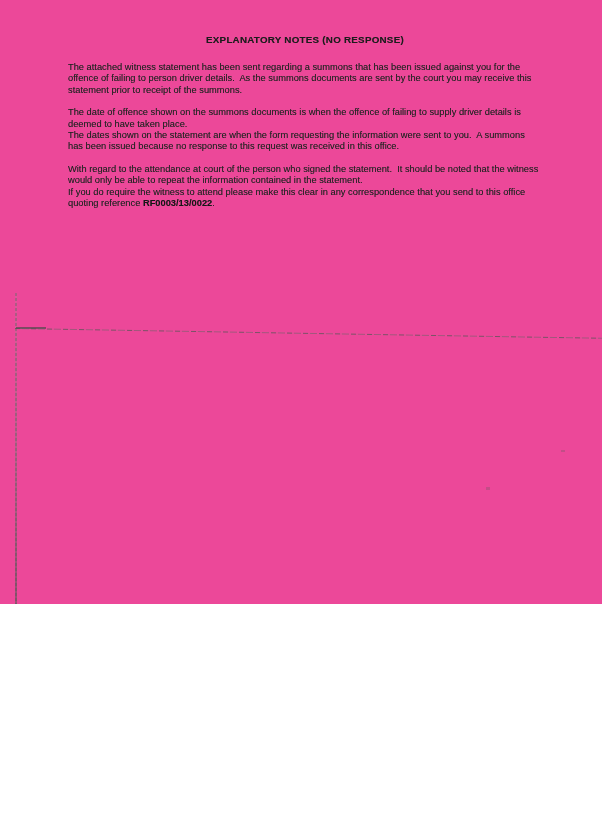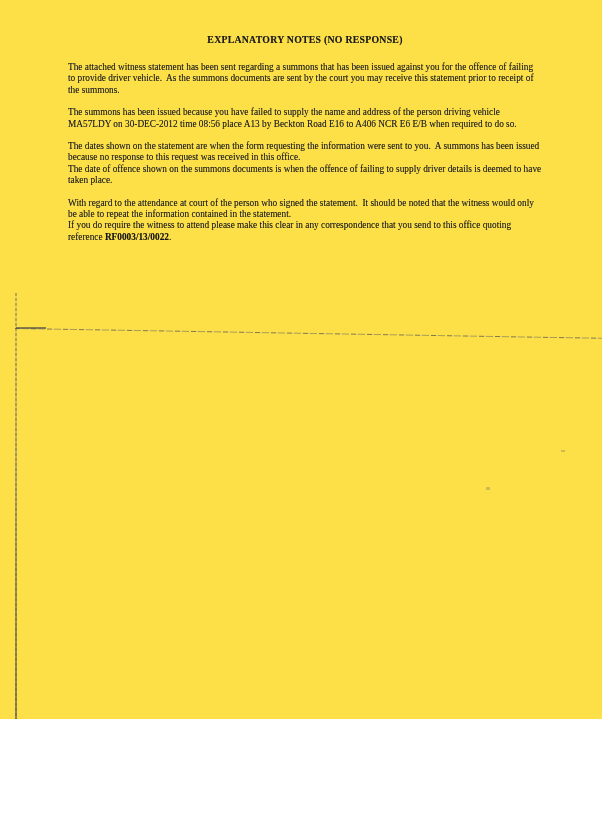--- a/index.html
+++ b/index.html
@@ -3,24 +3,24 @@
 <meta charset="utf-8">
 <style>
   html, body {
     margin: 0;
     padding: 0;
     background: #ffffff;
   }
   .sheet {
     position: relative;
     width: 602px;
-    height: 719px;
-    background: #fde047;
+    height: 604px;
+    background: #ec4899;
     overflow: hidden;
-    font-family: Liberation Serif, serif;
+    font-family: Liberation Sans, sans-serif;
     color: #1f1f1f;
   }
   .content {
     position: absolute;
     left: 68px;
     top: 34px;
     width: 474px;
   }
   .title {
     font-size: 9.8px;
@@ -114,25 +114,24 @@
   }
 </style>
 </head>
 <body>
 
 <div class="sheet">
 
   <div class="content">
     <h1 class="title">EXPLANATORY NOTES (NO RESPONSE)</h1>
 
-    <p class="para">The attached witness statement has been sent regarding a summons that has been issued against you for the offence of failing to provide driver vehicle.  As the summons documents are sent by the court you may receive this statement prior to receipt of the summons.</p>
+    <p class="para">The attached witness statement has been sent regarding a summons that has been issued against you for the offence of failing to person driver details.  As the summons documents are sent by the court you may receive this statement prior to receipt of the summons.</p>
 
-    <p class="para">The summons has been issued because you have failed to supply the name and address of the person driving vehicle MA57LDY on 30-DEC-2012 time 08:56 place A13 by Beckton Road E16 to A406 NCR E6 E/B when required to do so.</p>
 
-    <p class="para"><span class="line">The dates shown on the statement are when the form requesting the information were sent to you.  A summons has been issued because no response to this request was received in this office.</span><span class="line">The date of offence shown on the summons documents is when the offence of failing to supply driver details is deemed to have taken place.</span></p>
+    <p class="para"><span class="line">The date of offence shown on the summons documents is when the offence of failing to supply driver details is deemed to have taken place.</span><span class="line">The dates shown on the statement are when the form requesting the information were sent to you.  A summons has been issued because no response to this request was received in this office.</span></p>
 
     <p class="para"><span class="line">With regard to the attendance at court of the person who signed the statement.  It should be noted that the witness would only be able to repeat the information contained in the statement.</span><span class="line"><span>If you do require the witness to attend please make this clear in any correspondence that you send to this office quoting reference </span><span class="ref">RF0003/13/0022</span><span>.</span></span></p>
   </div>
 
   <div class="scan-vstreak"></div>
   <div class="scan-fold-start"></div>
   <div class="scan-fold-line"></div>
   <div class="scan-bottom-line"></div>
   <div class="speck speck-1"></div>
   <div class="speck speck-2"></div>

